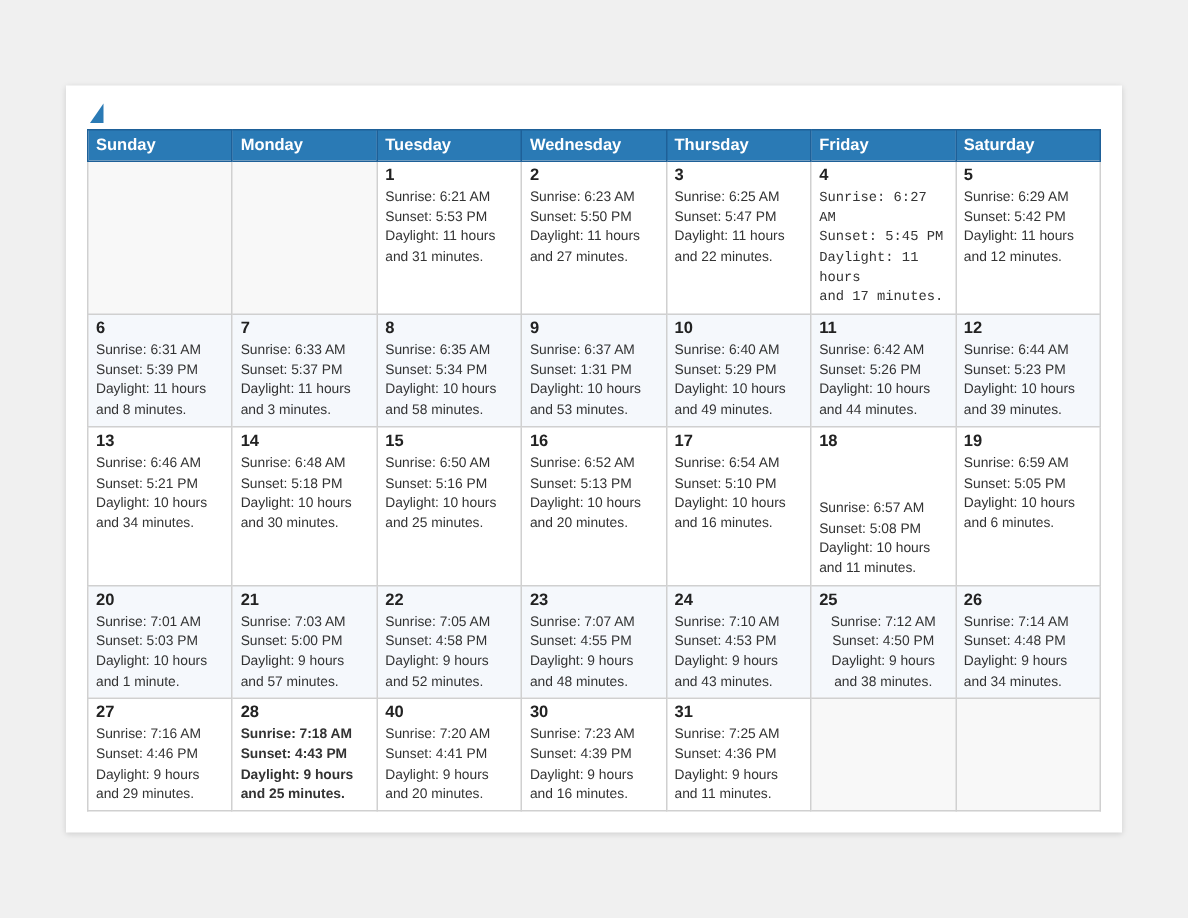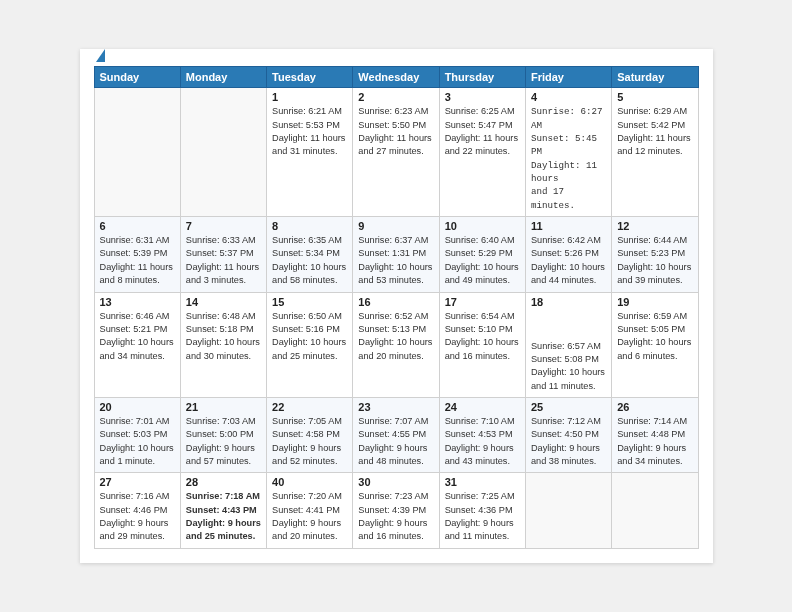--- a/index.html
+++ b/index.html
@@ -8,22 +8,22 @@
       background: #f0f0f0;
       display: flex;
       justify-content: center;
       align-items: center;
       width: 792px;
       height: 612px;
       overflow: hidden;
     }
     .calendar-container {
       background: white;
-      width: 633px;
-      padding: 0 14px 14px 14px;
+      width: 704px;
+      padding: 12px 14px 14px 14px;
       box-shadow: 0 1px 4px rgba(0,0,0,0.15);
     }
     .header-row {
       display: flex;
       justify-content: space-between;
       align-items: flex-start;
       margin-bottom: 6px;
     }
     .logo {
       display: flex;
@@ -303,21 +303,21 @@
           </td>
           <td>
             <span class="day-number">24</span>
             <div class="day-info" style="white-space: pre-line;">Sunrise: 7:10 AM
 Sunset: 4:53 PM
 Daylight: 9 hours
 and 43 minutes.</div>
           </td>
           <td>
             <span class="day-number">25</span>
-            <div class="day-info" style="white-space: pre-line;">Sunrise: 7:12 AM
+            <div class="day-info" style="white-space: pre-line; text-align: center;">Sunrise: 7:12 AM
 Sunset: 4:50 PM
 Daylight: 9 hours
 and 38 minutes.</div>
           </td>
           <td>
             <span class="day-number">26</span>
             <div class="day-info" style="white-space: pre-line;">Sunrise: 7:14 AM
 Sunset: 4:48 PM
 Daylight: 9 hours
 and 34 minutes.</div>

